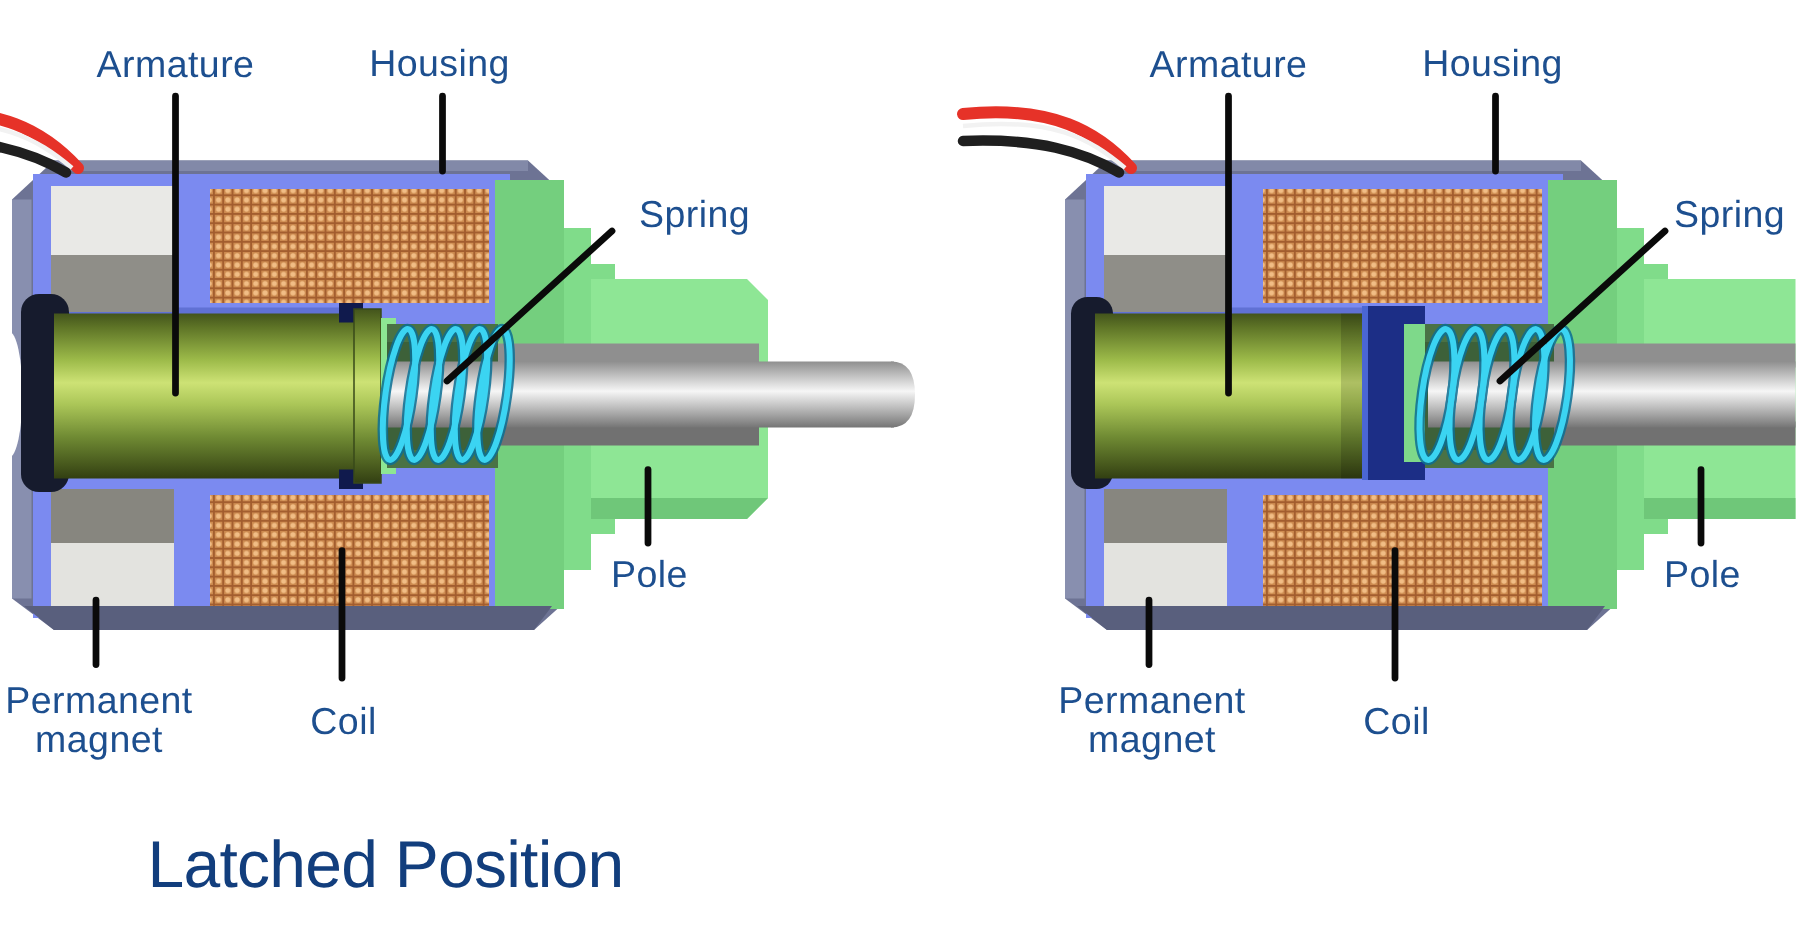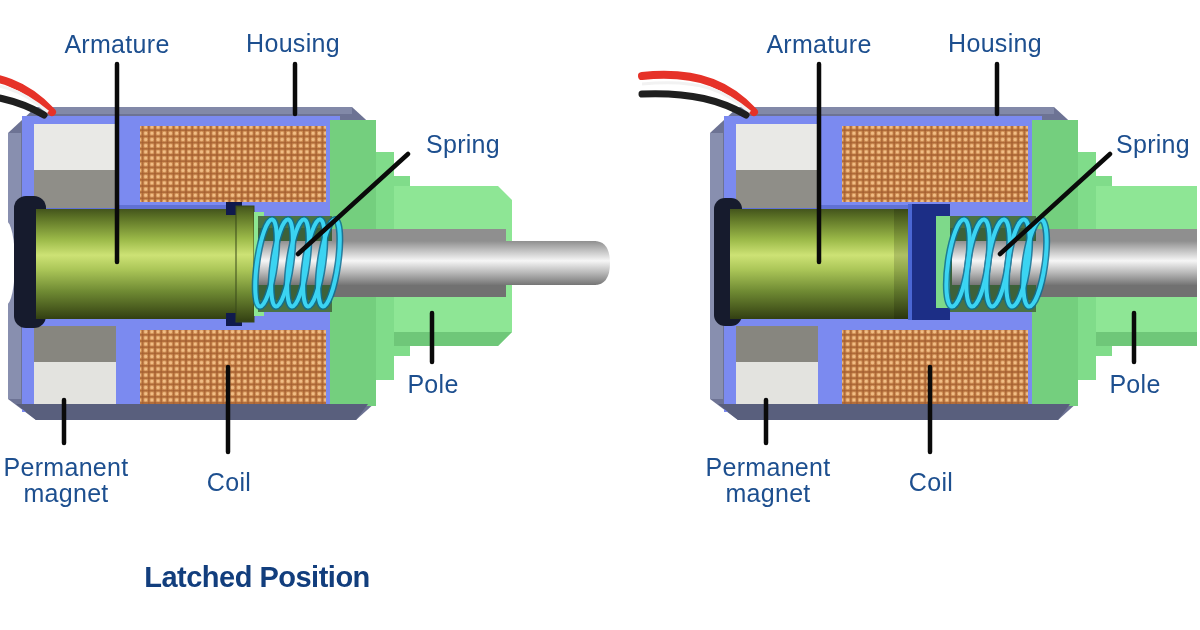--- a/index.html
+++ b/index.html
@@ -2,22 +2,22 @@
 <html><head>
 <meta charset="utf-8">
 <style>
   html,body{margin:0;padding:0;background:#fff;}
   .canvas{position:relative;width:1197px;height:630px;background:#ffffff;overflow:hidden;
           font-family:"Liberation Sans",sans-serif;}
   .canvas svg{position:absolute;left:0;top:0;}
   .lbl{position:absolute;transform:translate(-50%,-50%);color:#1d4f8f;font-size:25px;
        font-weight:normal;white-space:nowrap;letter-spacing:.3px;}
   .lbl.wrap{white-space:normal;width:170px;text-align:center;line-height:1.04;}
-  .title{position:absolute;transform:translate(-50%,-50%);color:#123e7d;font-size:29px;
-         font-weight:bold;letter-spacing:-.5px;white-space:nowrap;}
+  .title{position:absolute;transform:translate(-50%,-50%);color:#123e7d;font-size:44px;
+         font-weight:normal;letter-spacing:-.5px;white-space:nowrap;}
 </style>
 </head>
 <body>
 
 <div class="canvas">
 
   <svg width="1200" height="630" viewBox="0 0 1200 630">
     <defs>
       <linearGradient id="gradArm" x1="0" y1="0" x2="0" y2="1">
         <stop offset="0" stop-color="#43541c"></stop>

